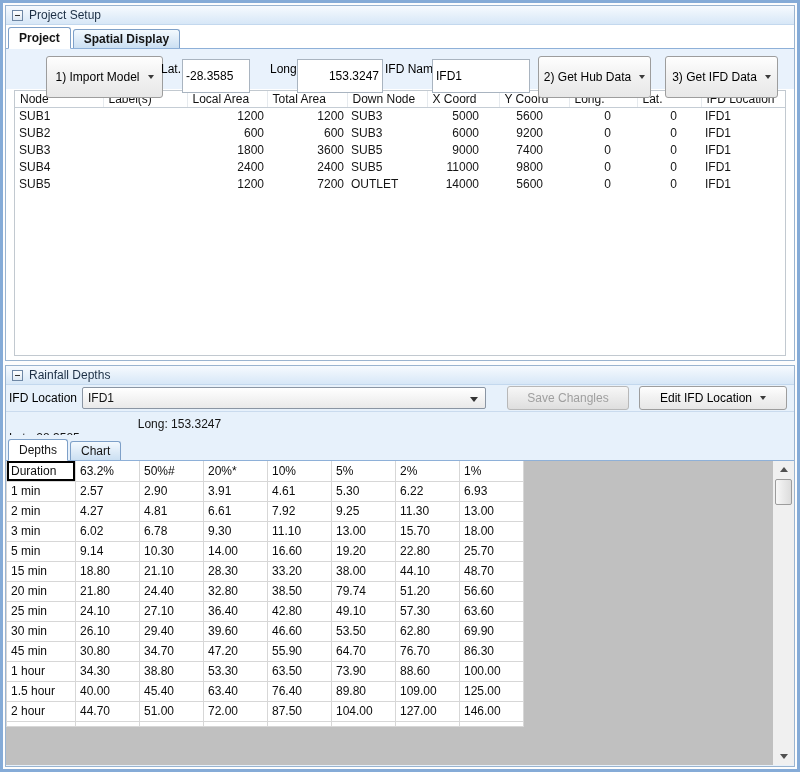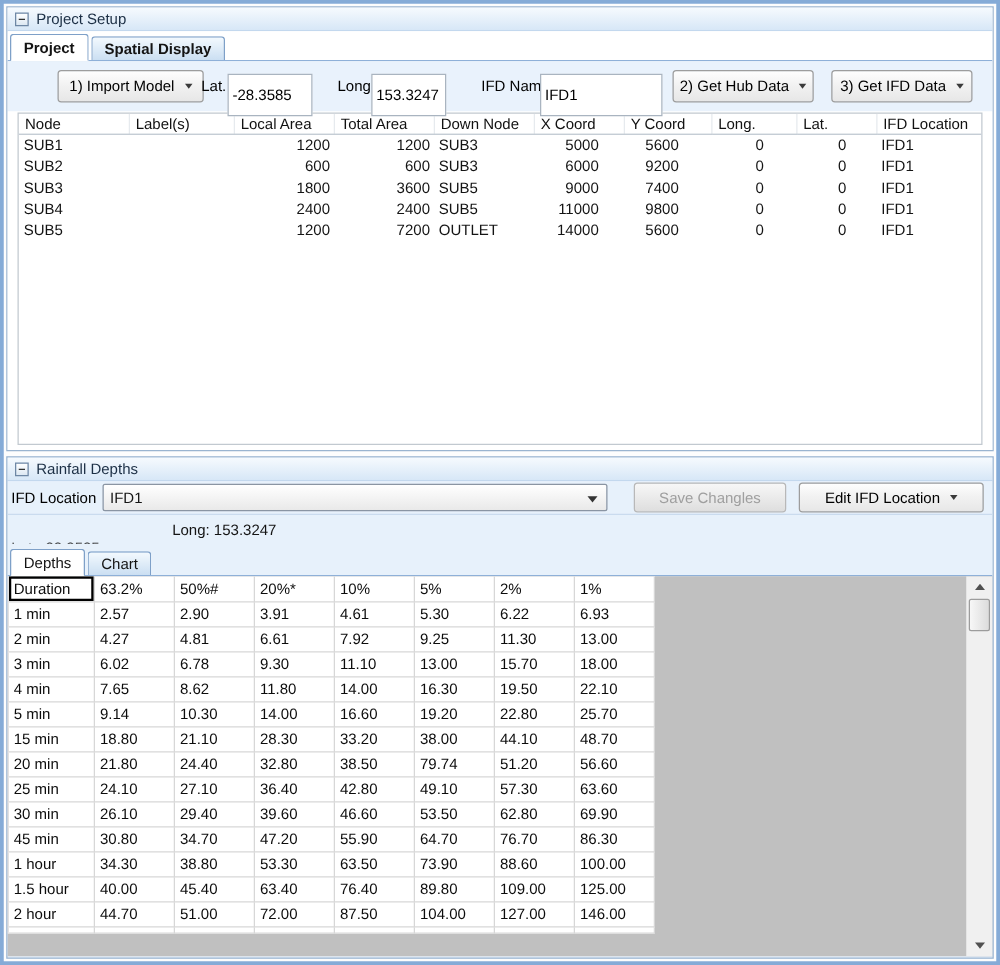--- a/index.html
+++ b/index.html
@@ -23,21 +23,21 @@
     border-bottom:1px solid #8eb0d8; height:24px; }
   .tabstrip.white { background:#fff;font-weight:bold; }
   .tabstrip.blue { background:#e7f1fb; height:26px; }
   .tab { padding:3px 10px 3px 10px; border:1px solid #7ea0c8; border-bottom:none;
     border-radius:3px 3px 0 0; background:linear-gradient(#f3f9fe,#cbdff2); margin-right:2px;
     height:19px; display:flex; align-items:center; cursor:default; }
   .tab.active { background:#fff; height:22px; margin-bottom:-1px; border-bottom:1px solid #fff; }
 
   
   .toolbar { position:relative; height:40px; background:#e9f2fc; }
-  .btn { position:absolute; top:7px; height:26px; border:1px solid #9d9d9d; border-radius:3px;
+  .btn { position:absolute; top:7px; height:42px; border:1px solid #9d9d9d; border-radius:3px;
     background:linear-gradient(#fefefe,#f2f2f2 45%,#e7e7e7); display:flex; align-items:center;
     justify-content:center; gap:8px; color:#000; }
   .btn .tri { width:0; height:0; border-left:3.5px solid transparent; border-right:3.5px solid transparent;
     border-top:4px solid #3a3a3a; }
   .btn.disabled { background:linear-gradient(#f7f7f7,#dedede); border-color:#b8b8b8; color:#9f9f9f; }
   .tb-label { position:absolute; top:13px; color:#000; }
   .tb-input { position:absolute; top:10px; height:21px; border:1px solid #a9b4c0; background:#fff;
     font:12px "Liberation Sans",sans-serif; padding:16px 3px; }
 
   
@@ -110,21 +110,21 @@
     </div>
 
     <div class="toolbar">
       <div class="btn" style="left:40px; width:117px;">
         <span>1) Import Model</span>
         <span class="tri"></span>
       </div>
       <span class="tb-label" style="left:155px;">Lat.</span>
       <input class="tb-input" style="left: 176px; width: 68px;" value="-28.3585">
       <span class="tb-label" style="left:264px;">Long.</span>
-      <input class="tb-input" style="left: 291px; width: 60px;" value="153.3247">
+      <input class="tb-input" style="left: 291px; width: 86px; text-align: right;" value="153.3247">
       <span class="tb-label" style="left:379px;">IFD Name</span>
       <input class="tb-input" style="left: 426px; width: 98px;" value="IFD1">
       <div class="btn" style="left:532px; width:113px;">
         <span>2) Get Hub Data</span>
         <span class="tri"></span>
       </div>
       <div class="btn" style="left:659px; width:113px;">
         <span>3) Get IFD Data</span>
         <span class="tri"></span>
       </div>
@@ -312,30 +312,20 @@
               <td>3 min</td>
               <td>6.02</td>
               <td>6.78</td>
               <td>9.30</td>
               <td>11.10</td>
               <td>13.00</td>
               <td>15.70</td>
               <td>18.00</td>
             </tr>
             <tr>
-              <td>4 min</td>
-              <td>7.65</td>
-              <td>8.62</td>
-              <td>11.80</td>
-              <td>14.00</td>
-              <td>16.30</td>
-              <td>19.50</td>
-              <td>22.10</td>
-            </tr>
-            <tr>
               <td>5 min</td>
               <td>9.14</td>
               <td>10.30</td>
               <td>14.00</td>
               <td>16.60</td>
               <td>19.20</td>
               <td>22.80</td>
               <td>25.70</td>
             </tr>
             <tr>

